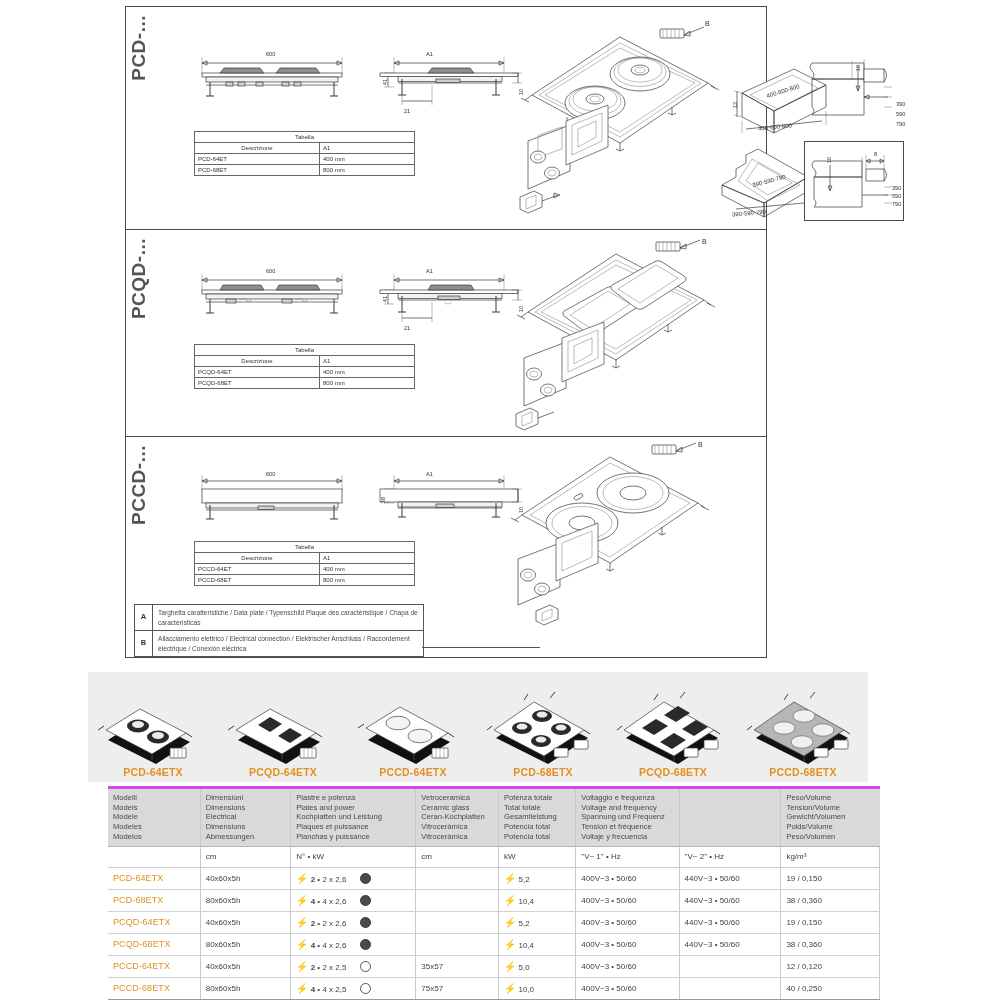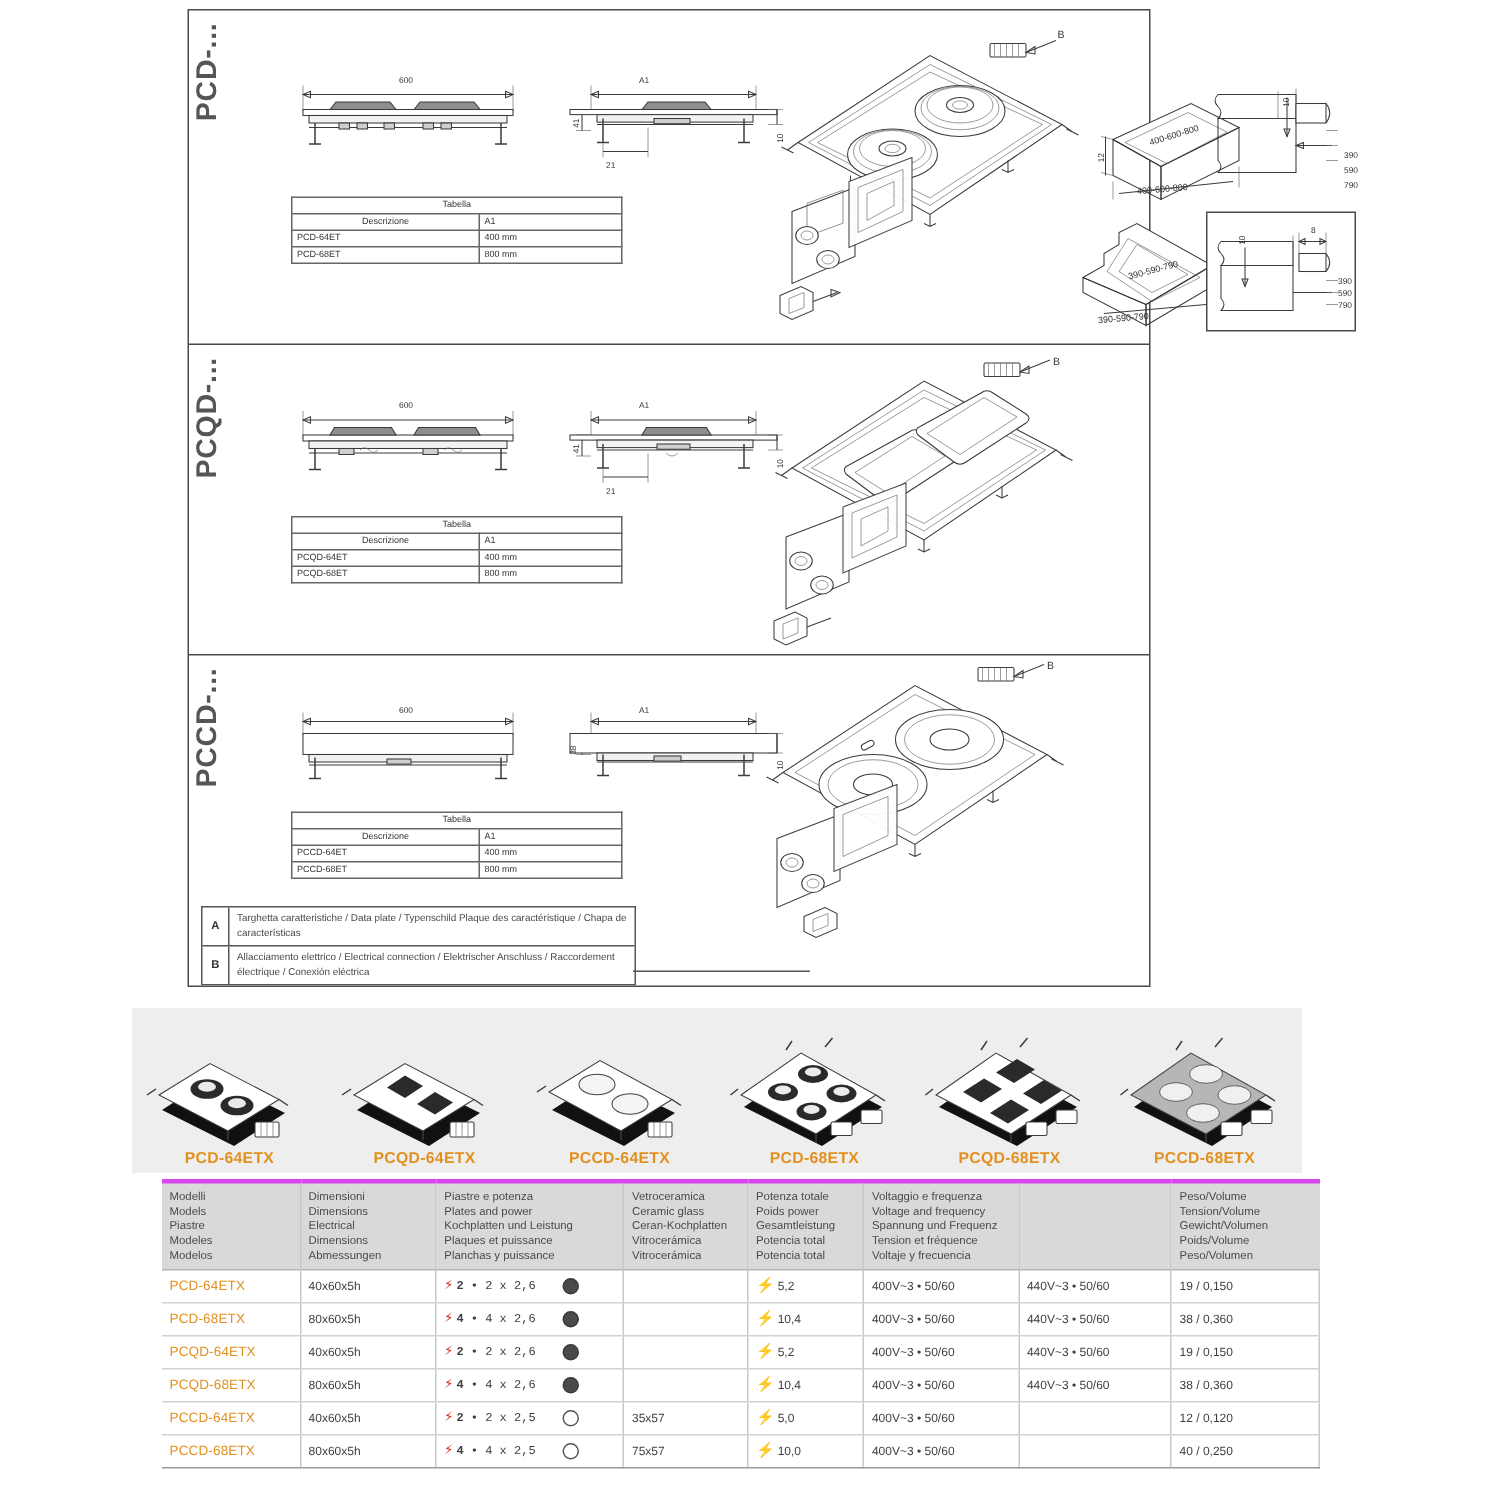--- a/index.html
+++ b/index.html
@@ -89,21 +89,21 @@
   .spec .c-v1{width:108px;}
   .spec .c-v2{width:108px;}
   .spec .c-weight{width:96px;border-right:none;}
   .mdl{color:#e2901f;font-weight:bold;font-size:9px;letter-spacing:.1px;}
   .bolt{color:#d92b1f;font-weight:bold;font-size:10px;margin-right:2px;
         display:inline-block;transform:skewX(-8px);}
   .plate-n{font-weight:bold;}
   .disc{display:inline-block;width:9px;height:9px;border-radius:50%;
         background:#4a4a4a;border:1px solid #3a3a3a;vertical-align:-1px;margin-left:14px;}
   .disc.open{background:#ffffff;border:1px solid #555;}
-  .pcell{display:flex;align-items:center;justify-content:space-between;padding-right:24px;font-family:Liberation Mono, monospace;}
+  .pcell{display:flex;align-items:center;padding-right:24px;}
 </style>
 </head>
 <body>
 
 <div class="page">
 
   <div class="drawings">
 
     <div class="panel panel-1">
       <div class="fam-label">PCD-...</div>
@@ -655,21 +655,21 @@
 
     </div>
   </div>
 
   <table class="spec">
     <thead>
       <tr class="hdrow">
         <td class="c-model">
           <div>Modelli</div>
           <div>Models</div>
-          <div>Piastre</div>
+          <div>Modele</div>
           <div>Modeles</div>
           <div>Modelos</div>
         </td>
         <td class="c-dim">
           <div>Dimensioni</div>
           <div>Dimensions</div>
           <div>Electrical</div>
           <div>Dimensions</div>
           <div>Abmessungen</div>
         </td>
@@ -682,40 +682,50 @@
         </td>
         <td class="c-ceram">
           <div>Vetroceramica</div>
           <div>Ceramic glass</div>
           <div>Ceran-Kochplatten</div>
           <div>Vitrocerámica</div>
           <div>Vitrocerámica</div>
         </td>
         <td class="c-power">
           <div>Potenza totale</div>
-          <div>Poids power</div>
+          <div>Total totale</div>
           <div>Gesamtleistung</div>
           <div>Potencia total</div>
           <div>Potencia total</div>
         </td>
         <td class="c-v1">
           <div>Voltaggio e frequenza</div>
           <div>Voltage and frequency</div>
           <div>Spannung und Frequenz</div>
           <div>Tension et fréquence</div>
           <div>Voltaje y frecuencia</div>
         </td>
         <td class="c-v2"></td>
         <td class="c-weight">
           <div>Peso/Volume</div>
           <div>Tension/Volume</div>
           <div>Gewicht/Volumen</div>
           <div>Poids/Volume</div>
           <div>Peso/Volumen</div>
         </td>
+      </tr>
+      <tr class="unitrow">
+        <td></td>
+        <td>cm</td>
+        <td>N° • kW</td>
+        <td>cm</td>
+        <td>kW</td>
+        <td>"V~ 1" • Hz</td>
+        <td>"V~ 2" • Hz</td>
+        <td>kg/m³</td>
       </tr>
     </thead>
     <tbody>
 
       <tr>
         <td class="mdl">PCD-64ETX</td>
         <td>40x60x5h</td>
         <td>
           <span class="pcell">
             <span>

